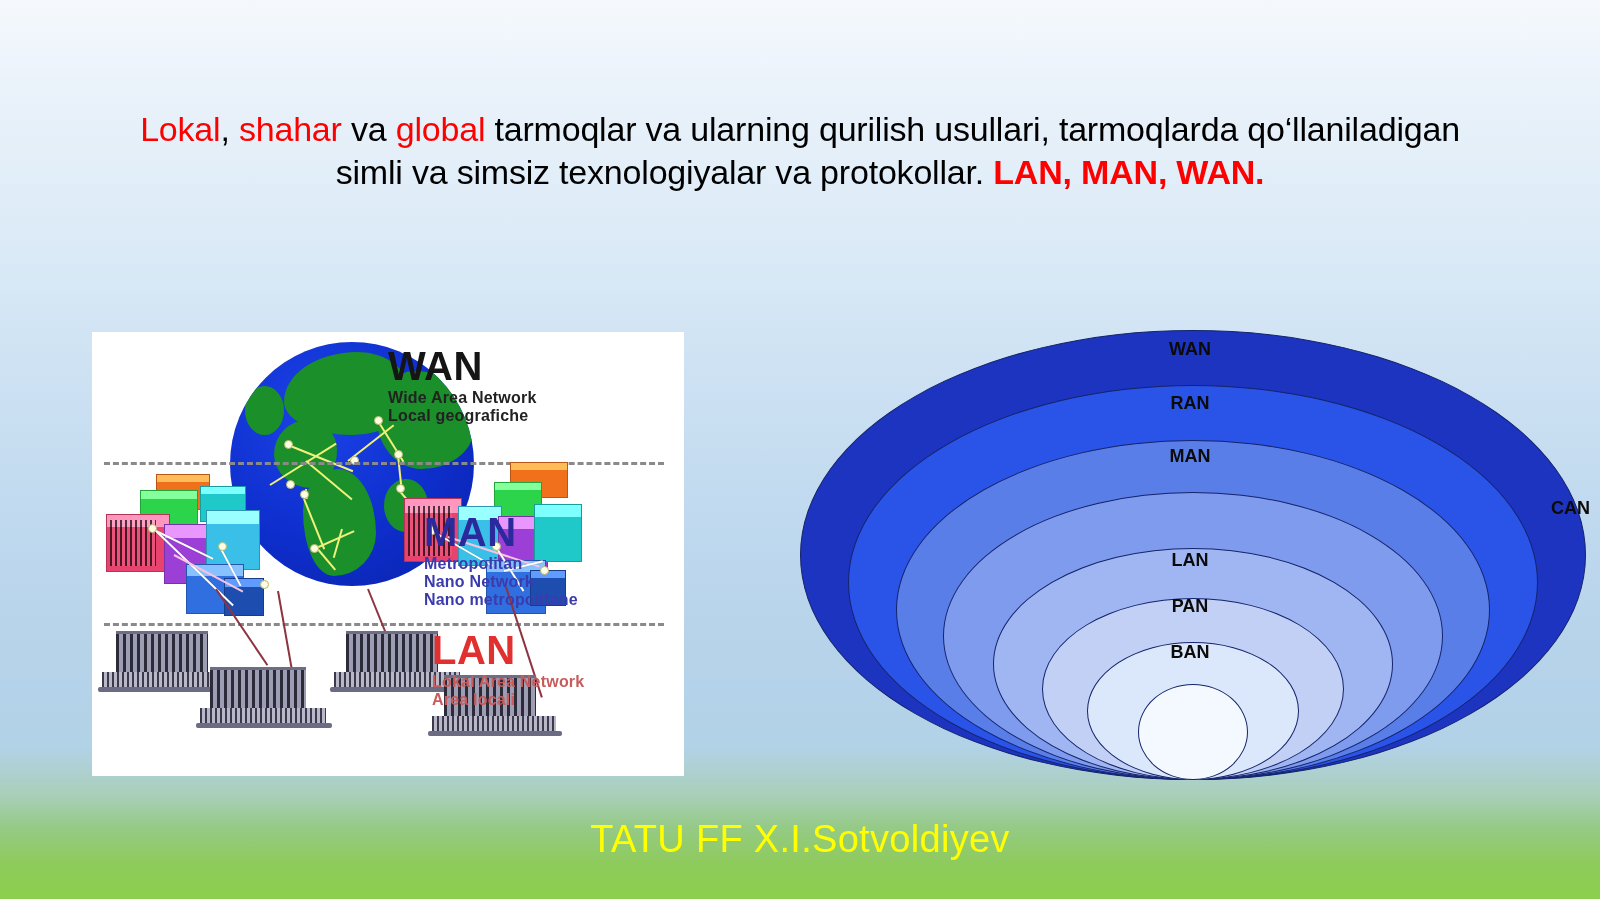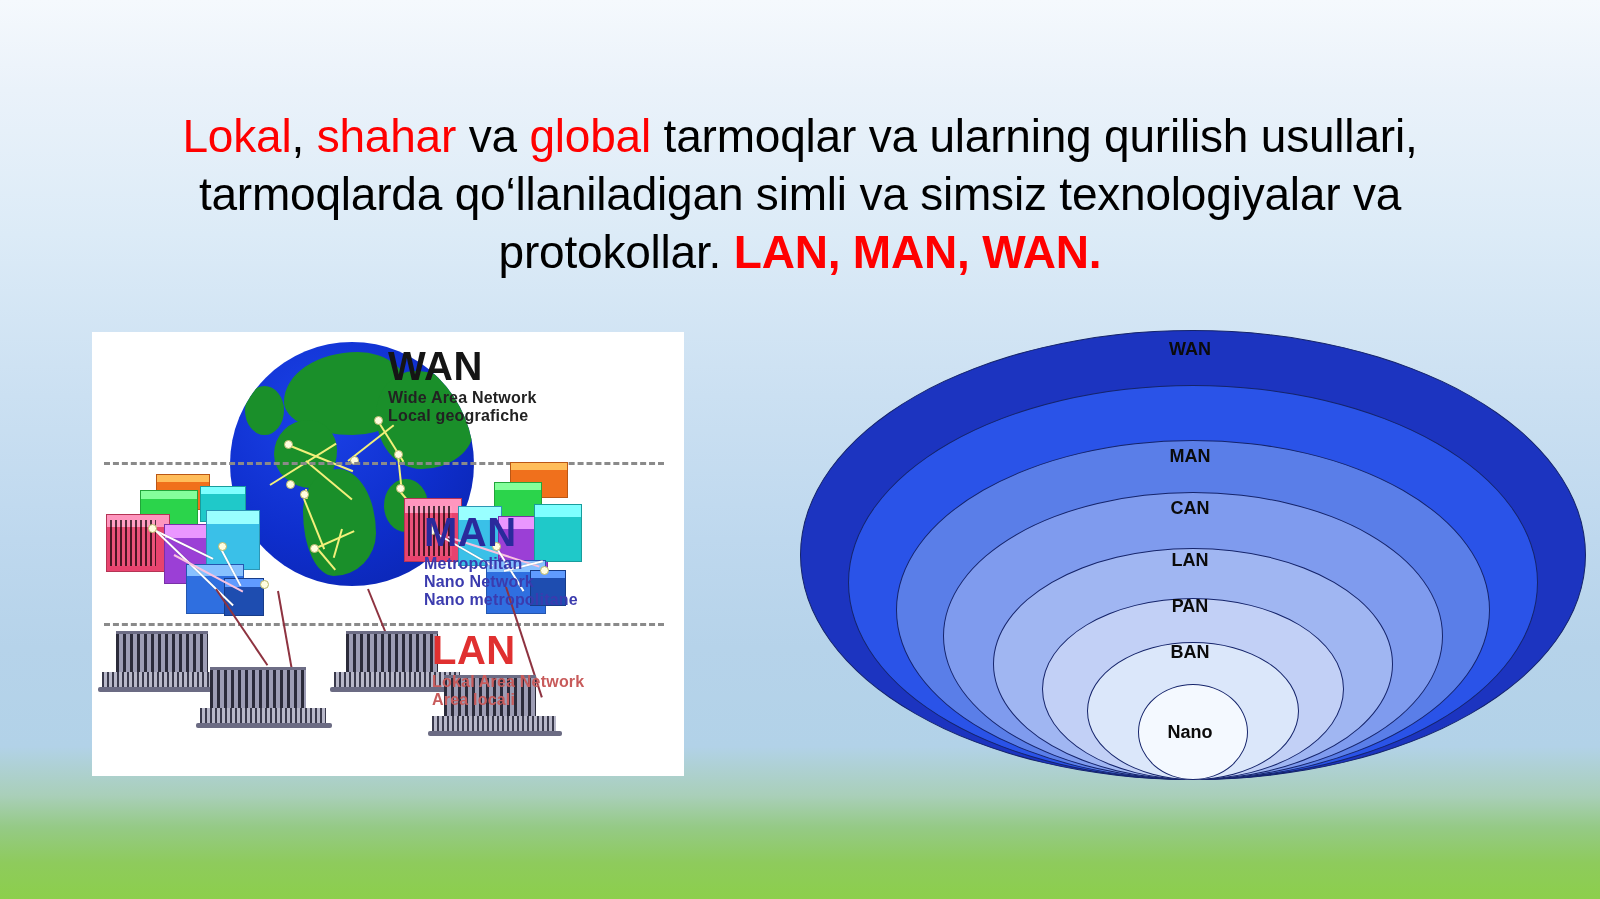--- a/index.html
+++ b/index.html
@@ -33,21 +33,21 @@
     overflow: hidden;
   }
 
   
   #title {
     position: absolute;
     left: 120px;
     top: 108px;
     width: 1360px;
     text-align: center;
-    font-size: 46px;
+    font-size: 34px;
     line-height: 1.26;
     font-weight: 400;
     color: #000000;
     letter-spacing: -0.2px;
   }
   #title .red { color: #ff0000; }
   #title .redbold { color: #ff0000; font-weight: 700; }
 
   
   #left-figure {
@@ -362,22 +362,23 @@
 
   <div class="ring" style="width: 786px; height: 450px; left: 10px; top: 12px; background: rgb(28, 52, 192); border-color: rgb(21, 36, 107);"></div>
       <div class="ring" style="width: 690px; height: 395px; left: 58px; top: 67px; background: rgb(42, 83, 232); border-color: rgb(21, 36, 107);"></div>
       <div class="ring" style="width: 594px; height: 340px; left: 106px; top: 122px; background: rgb(90, 126, 232); border-color: rgb(21, 36, 107);"></div>
       <div class="ring" style="width: 500px; height: 288px; left: 153px; top: 174px; background: rgb(127, 155, 238); border-color: rgb(21, 36, 107);"></div>
       <div class="ring" style="width: 400px; height: 232px; left: 203px; top: 230px; background: rgb(160, 182, 242); border-color: rgb(21, 36, 107);"></div>
       <div class="ring" style="width: 302px; height: 182px; left: 252px; top: 280px; background: rgb(194, 208, 246); border-color: rgb(21, 36, 107);"></div>
       <div class="ring" style="width: 212px; height: 138px; left: 297px; top: 324px; background: rgb(219, 231, 250); border-color: rgb(21, 36, 107);"></div>
       <div class="ring" style="width: 110px; height: 96px; left: 348px; top: 366px; background: rgb(244, 249, 255); border-color: rgb(21, 36, 107);"></div>
       <div class="ring-label" style="top: 21px; color: rgb(11, 11, 11);">WAN</div>
+      <div class="ring-label" style="top: 75px; color: rgb(11, 11, 11);">RAN</div>
       <div class="ring-label" style="top: 128px; color: rgb(11, 11, 11);">MAN</div>
-      <div class="ring-label" style="top: 180px; color: rgb(11, 11, 11);">CAN</div>
+      <div class="ring-label" style="top: 180px; color: rgb(11, 11, 11); text-align: right;">CAN</div>
       <div class="ring-label" style="top: 232px; color: rgb(11, 11, 11);">LAN</div>
       <div class="ring-label" style="top: 324px; color: rgb(11, 11, 11);">BAN</div>
       <div class="ring-label" style="top: 278px; color: rgb(11, 11, 11);">PAN</div>
-      <div class="ring-label" style="top: 404px; color: rgb(11, 11, 11);">Nano</div>
     </div>
 
+  <div id="footer">TATU FF X.I.Sotvoldiyev</div>
 
 </div>
 
 </body></html>

